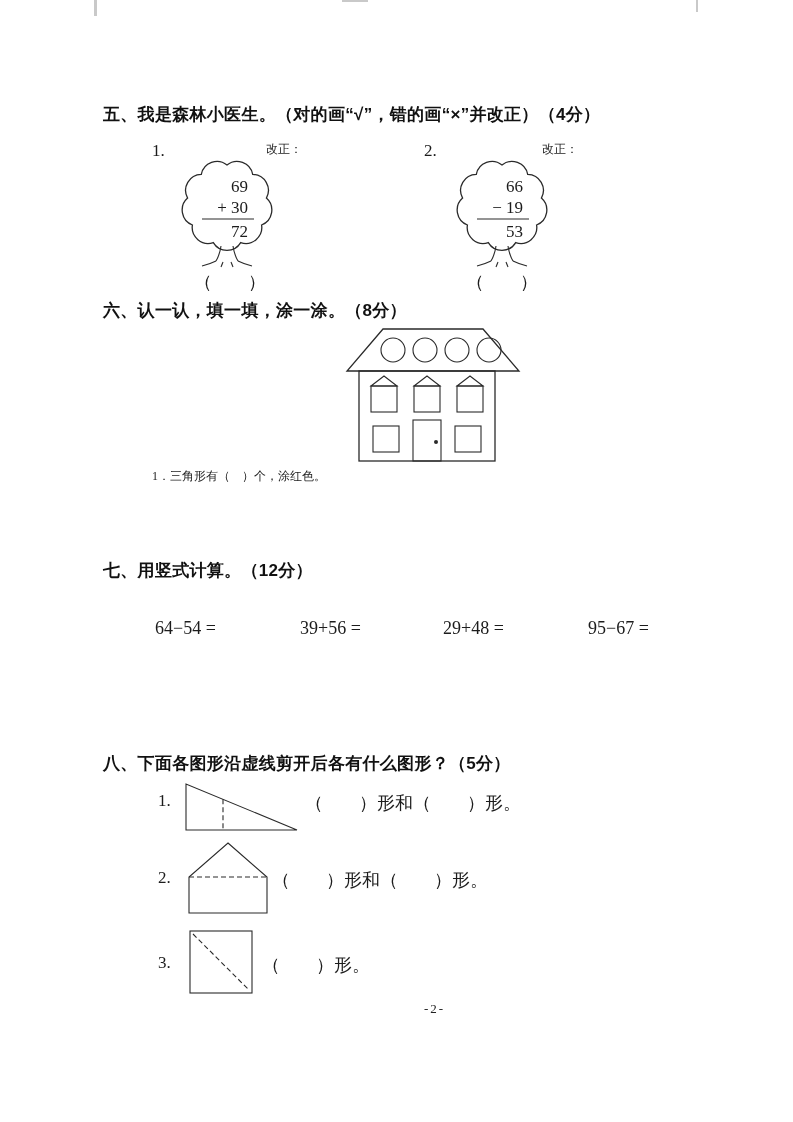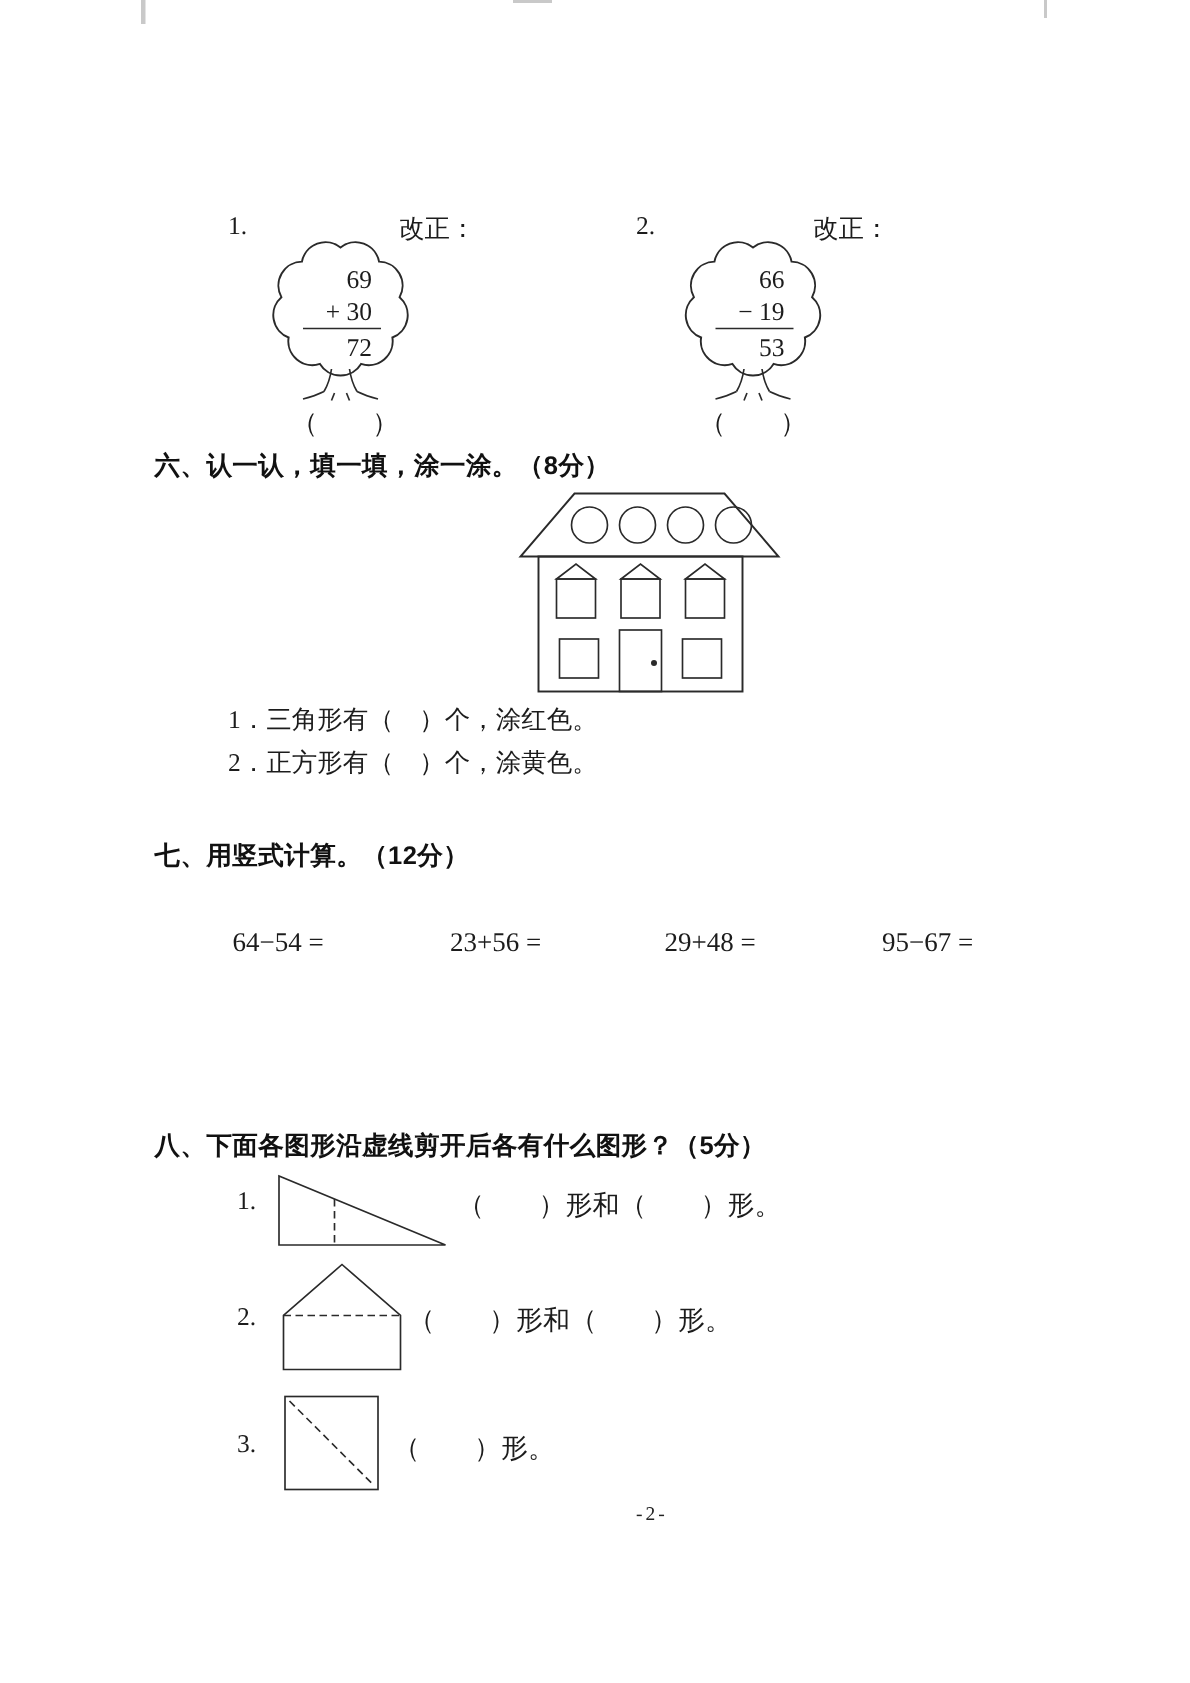--- a/index.html
+++ b/index.html
@@ -5,40 +5,41 @@
   html,body { margin:0; padding:0; background:#ffffff; }
   .page {
     position:relative; width:793px; height:1122px; background:#ffffff;
     font-family:"Liberation Serif", serif; color:#1c1c1c; overflow:hidden;
   }
   .h {
     position:absolute; white-space:nowrap;
     font-family:"Liberation Sans", sans-serif; font-weight:700;
     font-size:17px; letter-spacing:0.3px; color:#111;
   }
-  .t { position:absolute; white-space:nowrap; font-size:17px; }
+  .t { position:absolute; white-space:nowrap; font-size:12px; }
   .t18 { font-size:18px; }
   .num { font-size:17px; }
   .footer { font-size:13px; letter-spacing:2px; color:#222; }
   .artifact { position:absolute; background:#c9c9c9; }
   svg { position:absolute; overflow:visible; }
   .ln { stroke:#2a2a2a; stroke-width:1.3; fill:none; }
   .lnthin { stroke:#2a2a2a; stroke-width:1.1; fill:none; }
   .dash { stroke:#2a2a2a; stroke-width:1.1; fill:none; stroke-dasharray:5 3; }
   .svgtxt { font-family:"Liberation Serif", serif; font-size:17px; fill:#1c1c1c; }
 </style>
 </head>
 <body>
 
 <div class="page">
 
   <div class="artifact" style="left:94px;top:0;width:3px;height:16px;"></div>
   <div class="artifact" style="left:696px;top:0;width:2px;height:12px;"></div>
   <div class="artifact" style="left:342px;top:0;width:26px;height:2px;"></div>
 
+  <div class="h" style="left:103px;top:103px;">五、我是森林小医生。（对的画“√”，错的画“×”并改正）（4分）</div>
 
   <div class="t num" style="left:152px;top:141px;">1.</div>
   <div class="t" style="left:266px;top:141px;">改正：</div>
   <div class="t num" style="left:424px;top:141px;">2.</div>
   <div class="t" style="left:542px;top:141px;">改正：</div>
 
   <svg style="left:172px;top:155px;" width="112" height="114" viewBox="0 0 112 114">
     <path class="ln" d="M 55,10 A 16 16 0 0 1 80.7,19.4 A 16 16 0 0 1 94.4,43.1 A 16 16 0 0 1 89.6,70 A 16 16 0 0 1 68.7,87.6 A 16 16 0 0 1 41.3,87.6 A 16 16 0 0 1 20.4,70 A 16 16 0 0 1 15.6,43.1 A 16 16 0 0 1 29.3,19.4 A 16 16 0 0 1 55,10 Z"></path>
     <g>
       <path class="lnthin" d="M 49,91 C 48,98 47,101 44,106"></path>
@@ -95,25 +96,24 @@
       <rect class="lnthin" x="30" y="100" width="26" height="26"></rect>
       <rect class="lnthin" x="112" y="100" width="26" height="26"></rect>
     </g>
     <g>
       <rect class="lnthin" x="70" y="94" width="28" height="41"></rect>
       <circle cx="93" cy="116" r="2" fill="#2a2a2a"></circle>
     </g>
   </svg>
 
   <div class="t" style="left:152px;top:468px;">1．三角形有（　）个，涂红色。</div>
-  <div class="t" style="left:152px;top:497px;">2．正方形有（　）个，涂黄色。</div>
 
   <div class="h" style="left:103px;top:559px;text-align:center;">七、用竖式计算。（12分）</div>
   <div class="t t18" style="left:155px;top:618px;">64−54 =</div>
-  <div class="t t18" style="left:300px;top:618px;">23+56 =</div>
+  <div class="t t18" style="left:300px;top:618px;">39+56 =</div>
   <div class="t t18" style="left:443px;top:618px;">29+48 =</div>
   <div class="t t18" style="left:588px;top:618px;text-align:center;">95−67 =</div>
 
   <div class="h" style="left:103px;top:752px;">八、下面各图形沿虚线剪开后各有什么图形？（5分）</div>
 
   <div class="t num" style="left:158px;top:791px;">1.</div>
   <svg style="left:183px;top:778px;" width="118" height="56" viewBox="0 0 118 56">
     <polygon class="lnthin" points="3,52 114,52 3,6"></polygon>
     <line class="dash" x1="40" y1="21.3" x2="40" y2="52"></line>
   </svg>

